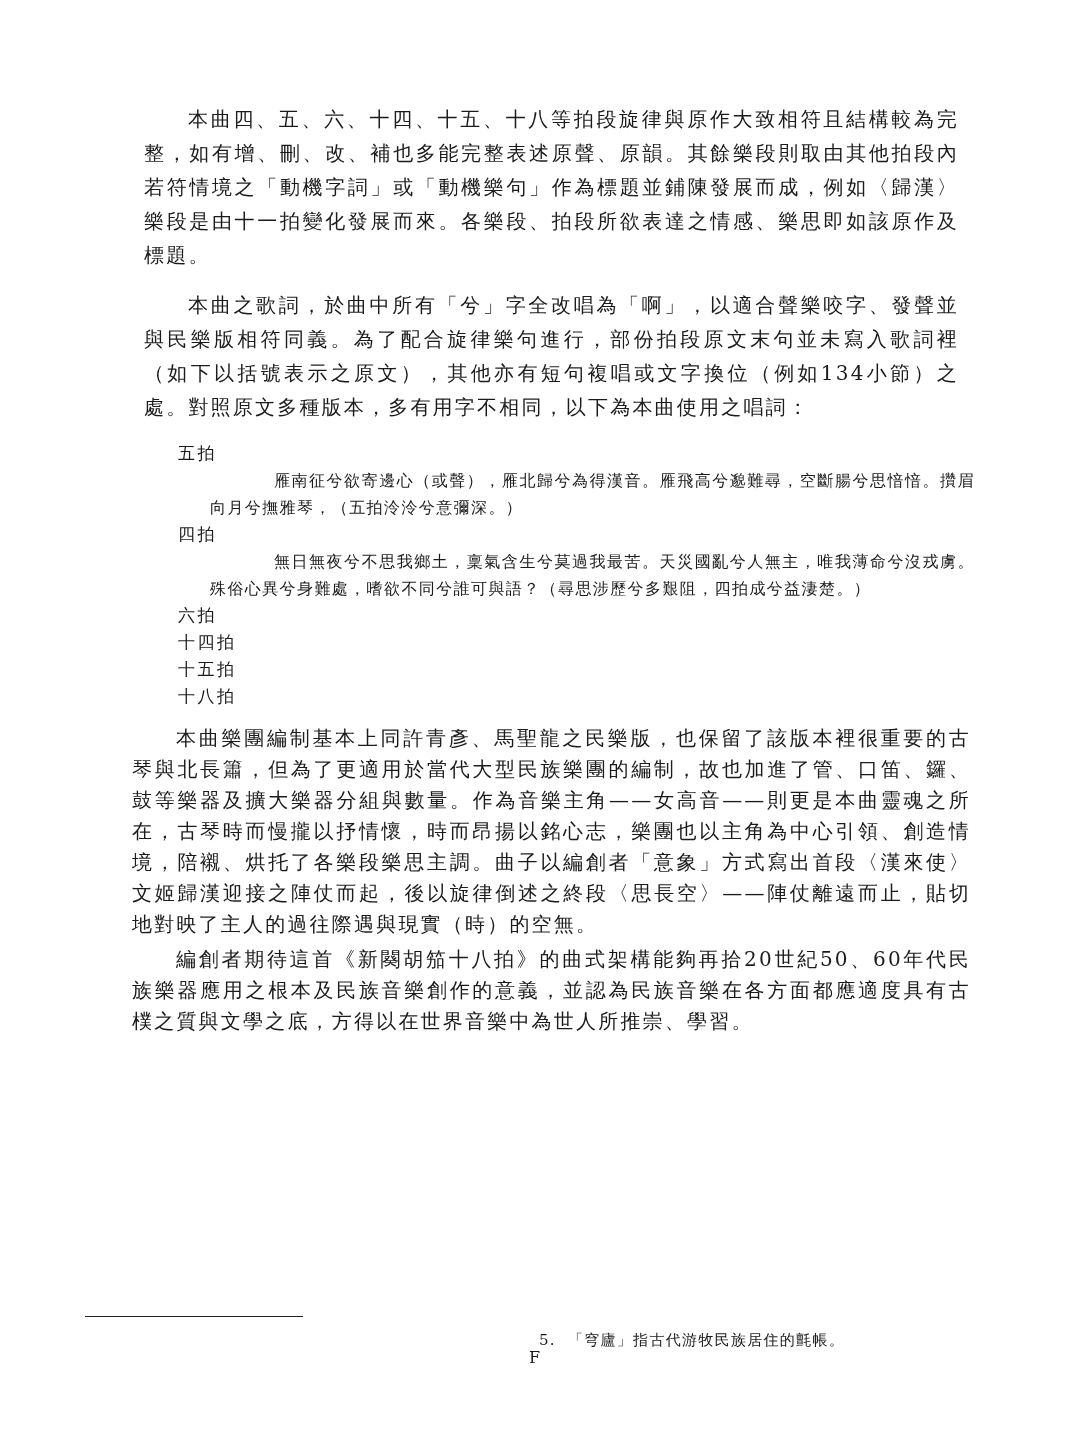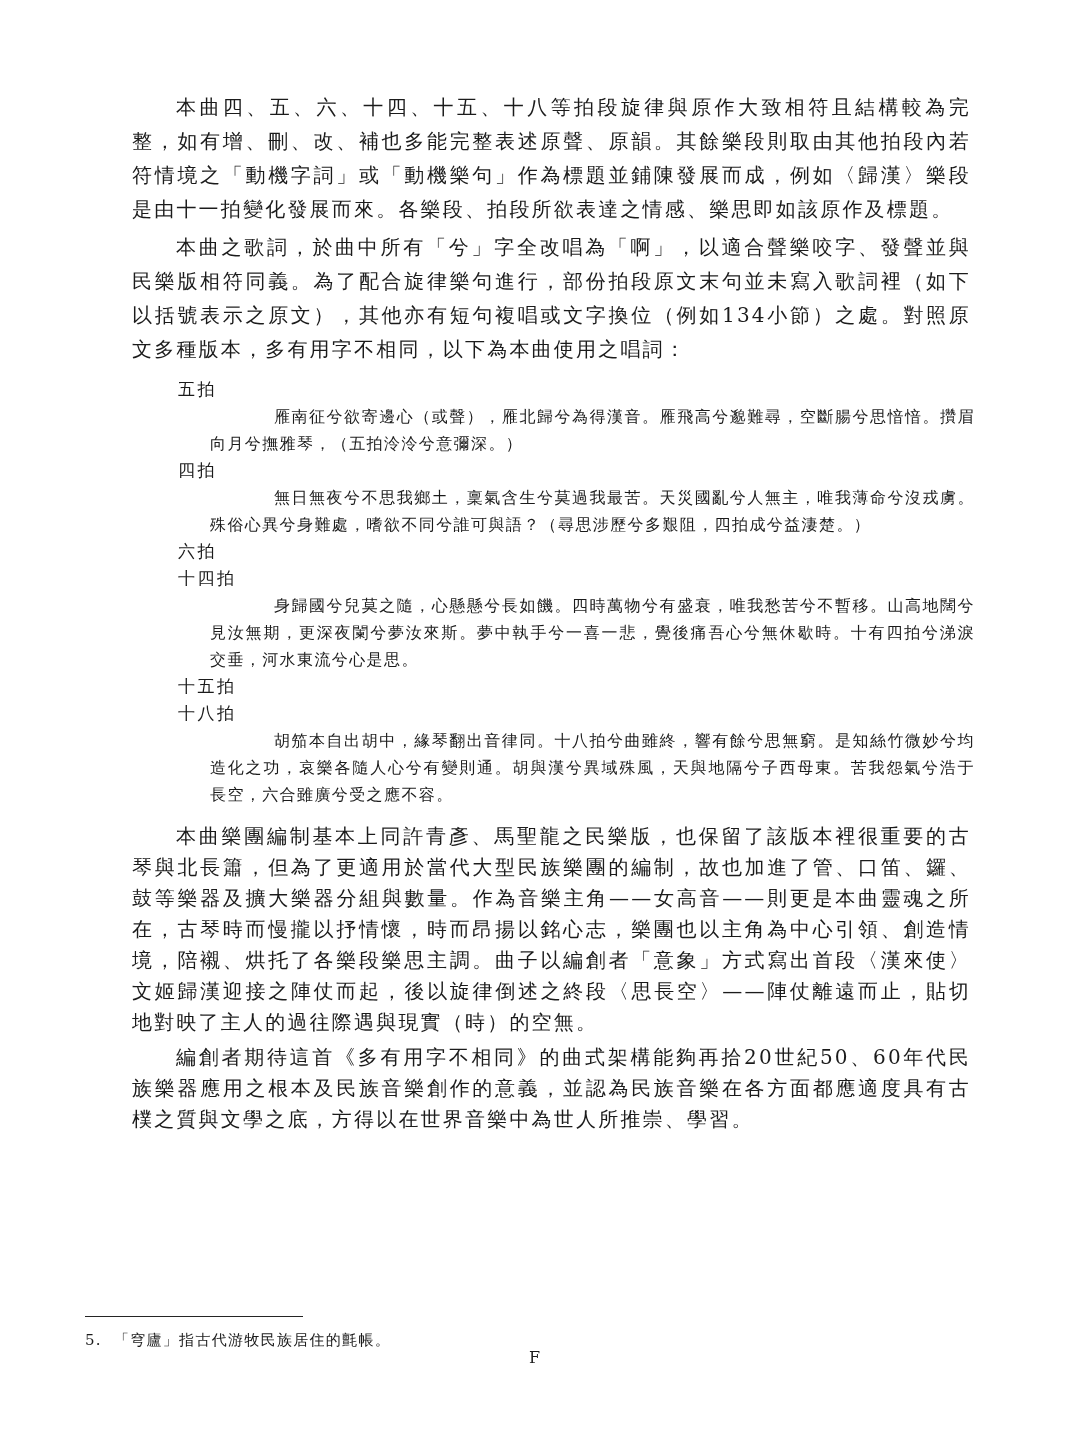--- a/index.html
+++ b/index.html
@@ -16,21 +16,21 @@
     color: #1b1b1b;
     overflow: hidden;
   }
   .content {
     position: absolute;
     left: 128px;
     top: 86px;
     width: 847px;
   }
   .para {
-    margin: 4px;
+    margin: 16px;
     font-size: 20px;
     line-height: 34px;
     letter-spacing: 2.2px;
     text-align: justify;
     text-indent: 2.2em;
   }
   .lyrics {
     margin-top: 10px;
   }
   .beat-label {
@@ -67,20 +67,21 @@
     text-indent: 2.2em;
   }
   .footnote {
     position: absolute;
     left: 85px;
     top: 1316px;
     width: 760px;
     font-size: 15px;
     letter-spacing: 1.3px;
     line-height: 22px;
+    text-align: right;
   }
   .footnote-rule {
     width: 218px;
     height: 0;
     border-top: 1.5px solid #242424;
     margin-bottom: 12px;
   }
   .footnote-number {
     margin-right: 12px;
   }
@@ -115,37 +116,35 @@
         <p class="beat-label">四拍</p>
         <p class="beat-text">無日無夜兮不思我鄉土，稟氣含生兮莫過我最苦。天災國亂兮人無主，唯我薄命兮沒戎虜。殊俗心異兮身難處，嗜欲不同兮誰可與語？（尋思涉歷兮多艱阻，四拍成兮益淒楚。）</p>
       </div>
 
       <div class="beat">
         <p class="beat-label">六拍</p>
       </div>
 
       <div class="beat">
         <p class="beat-label">十四拍</p>
-        <p class="beat-text">身歸國兮兒莫之隨，心懸懸兮長如饑。四時萬物兮有盛衰，唯我愁苦兮不暫移。山高地闊兮見汝無期，更深夜闌兮夢汝來斯。夢中執手兮一喜一悲，覺後痛吾心兮無休歇時。十有四拍兮涕淚交垂，河水東流兮心是思。</p>
       </div>
 
       <div class="beat">
         <p class="beat-label">十五拍</p>
       </div>
 
       <div class="beat">
         <p class="beat-label">十八拍</p>
-        <p class="beat-text">胡笳本自出胡中，緣琴翻出音律同。十八拍兮曲雖終，響有餘兮思無窮。是知絲竹微妙兮均造化之功，哀樂各隨人心兮有變則通。胡與漢兮異域殊風，天與地隔兮子西母東。苦我怨氣兮浩于長空，六合雖廣兮受之應不容。</p>
       </div>
 
     </div>
 
     <div class="closing">
       <p class="para-b">本曲樂團編制基本上同許青彥、馬聖龍之民樂版，也保留了該版本裡很重要的古琴與北長簫，但為了更適用於當代大型民族樂團的編制，故也加進了管、口笛、鑼、鼓等樂器及擴大樂器分組與數量。作為音樂主角——女高音——則更是本曲靈魂之所在，古琴時而慢攏以抒情懷，時而昂揚以銘心志，樂團也以主角為中心引領、創造情境，陪襯、烘托了各樂段樂思主調。曲子以編創者「意象」方式寫出首段〈漢來使〉文姬歸漢迎接之陣仗而起，後以旋律倒述之終段〈思長空〉——陣仗離遠而止，貼切地對映了主人的過往際遇與現實（時）的空無。</p>
-      <p class="para-b">編創者期待這首《多有用字不相同》的曲式架構能夠再拾20世紀50、60年代民族樂器應用之根本及民族音樂創作的意義，並認為民族音樂在各方面都應適度具有古樸之質與文學之底，方得以在世界音樂中為世人所推崇、學習。</p>
+      <p class="para-b">編創者期待這首《新闋胡笳十八拍》的曲式架構能夠再拾20世紀50、60年代民族樂器應用之根本及民族音樂創作的意義，並認為民族音樂在各方面都應適度具有古樸之質與文學之底，方得以在世界音樂中為世人所推崇、學習。</p>
     </div>
 
   </div>
 
   <div class="footnote">
     <div class="footnote-rule"></div>
     <div>
       <span class="footnote-number">5.</span><span>「穹廬」指古代游牧民族居住的氈帳。</span>
     </div>
   </div>

